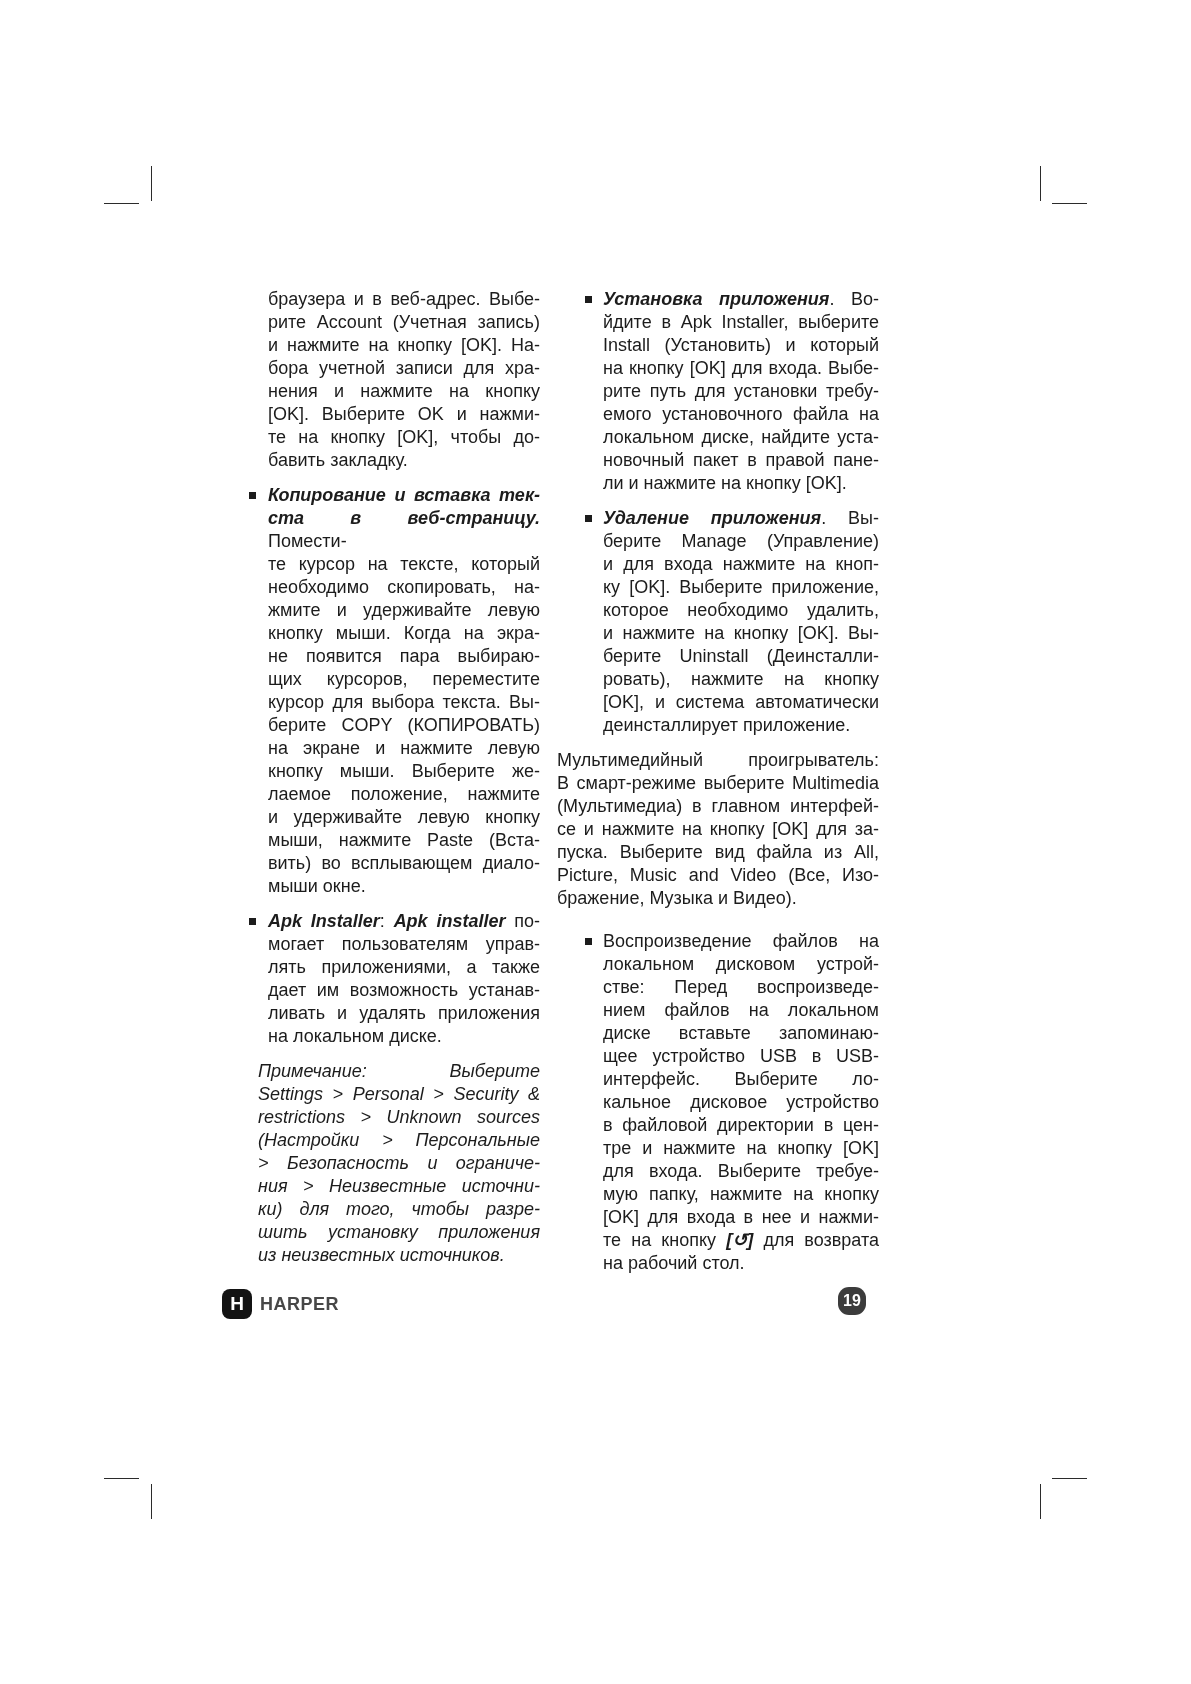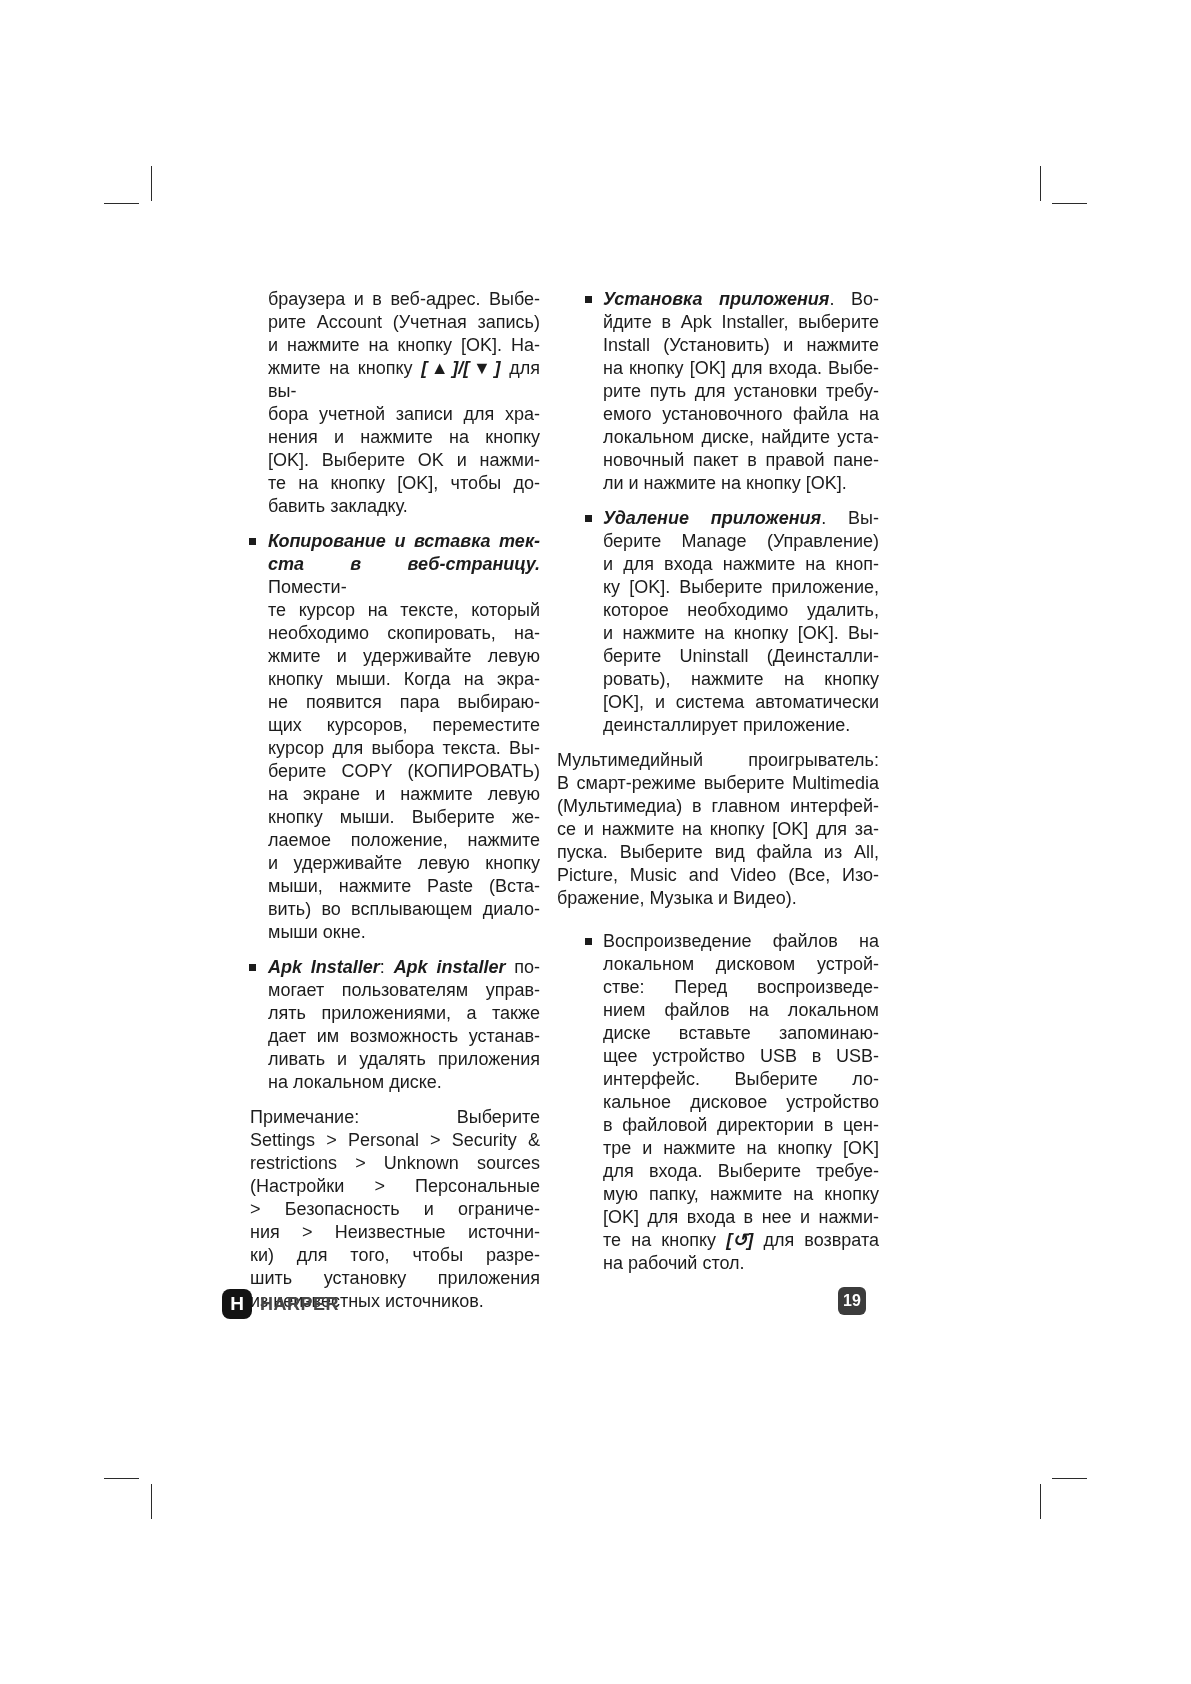--- a/index.html
+++ b/index.html
@@ -25,21 +25,21 @@
 
   .para {
     position: relative;
     margin-bottom: 12px;
     font-size: 18px;
     line-height: 23px;
   }
   .para.plain.indent { padding-left: 20px; }
   .para.bullet { padding-left: 20px; }
   .col-right .para.bullet { padding-left: 46px; }
-  .para.note { padding-left: 2px; margin-top: 10px; }
+  .para.note { font-style: italic; padding-left: 2px; margin-top: 10px; margin-left: 8px; }
   .col-right .para:last-child { margin-top: 20px; }
 
   .marker {
     position: absolute;
     left: 1px;
     top: 8px;
     width: 7px;
     height: 7px;
     background: #1c1c1c;
   }
@@ -77,21 +77,21 @@
     letter-spacing: 0.5px;
     text-align: center;
   }
   .badge {
     position: absolute;
     left: 838px;
     top: 1287px;
     width: 28px;
     height: 28px;
     background: #3c3c3c;
-    border-radius: 6px;
+    border-radius: 11px;
     color: #ffffff;
     font-weight: bold;
     font-size: 16px;
     display: flex;
     align-items: center;
     justify-content: center;
   }
 </style>
 </head>
 <body>
@@ -105,21 +105,20 @@
   <div class="crop h" style="left:104px;top:1478px"></div>
   <div class="crop v" style="left:151px;top:1484px"></div>
   <div class="crop h" style="left:1052px;top:1478px"></div>
   <div class="crop v" style="left:1040px;top:1484px"></div>
 
   <div class="col col-left">
       <div class="para plain indent">
         <div class="line j"><span>браузера и в веб-адрес. Выбе-</span></div>
         <div class="line j"><span>рите Account (Учетная запись)</span></div>
         <div class="line j"><span>и нажмите на кнопку [OK]. На-</span></div>
-        <div class="line j"><span>жмите на кнопку </span><span class="b">[▲]/[▼]</span><span> для вы-</span></div>
         <div class="line j"><span>бора учетной записи для хра-</span></div>
         <div class="line j"><span>нения и нажмите на кнопку</span></div>
         <div class="line j"><span>[OK]. Выберите OK и нажми-</span></div>
         <div class="line j"><span>те на кнопку [OK], чтобы до-</span></div>
         <div class="line"><span>бавить закладку.</span></div>
       </div>
       <div class="para bullet">
         <span class="marker"></span>
         <div class="line j"><span class="b">Копирование и вставка тек-</span></div>
         <div class="line j"><span class="b">ста в веб-страницу.</span><span> Помести-</span></div>
@@ -158,21 +157,21 @@
         <div class="line j"><span>ки) для того, чтобы разре-</span></div>
         <div class="line j"><span>шить установку приложения</span></div>
         <div class="line"><span>из неизвестных источников.</span></div>
       </div>
     </div>
   <div class="col col-right">
       <div class="para bullet">
         <span class="marker"></span>
         <div class="line j"><span class="b">Установка приложения</span><span>. Во-</span></div>
         <div class="line j"><span>йдите в Apk Installer, выберите</span></div>
-        <div class="line j"><span>Install (Установить) и нажмите</span></div>
+        <div class="line j"><span>Install (Установить) и который</span></div>
         <div class="line j"><span>на кнопку [OK] для входа. Выбе-</span></div>
         <div class="line j"><span>рите путь для установки требу-</span></div>
         <div class="line j"><span>емого установочного файла на</span></div>
         <div class="line j"><span>локальном диске, найдите уста-</span></div>
         <div class="line j"><span>новочный пакет в правой пане-</span></div>
         <div class="line"><span>ли и нажмите на кнопку [OK].</span></div>
       </div>
       <div class="para bullet">
         <span class="marker"></span>
         <div class="line j"><span class="b">Удаление приложения</span><span>. Вы-</span></div>

